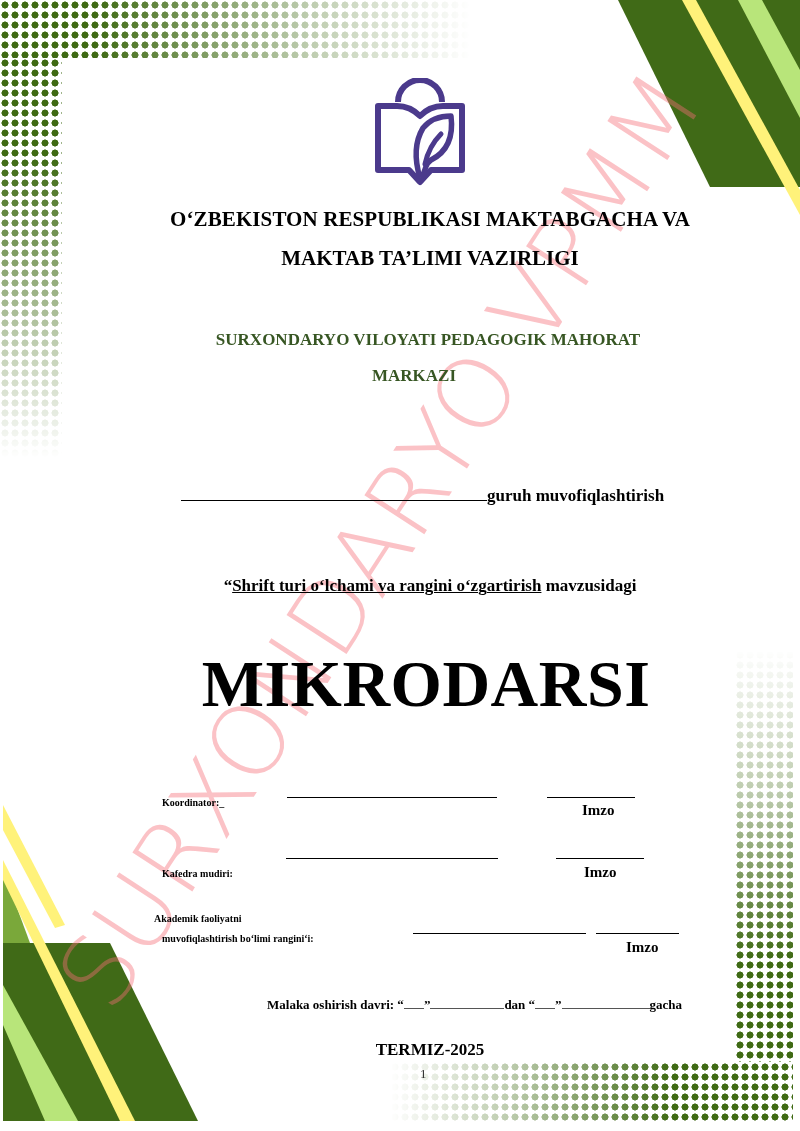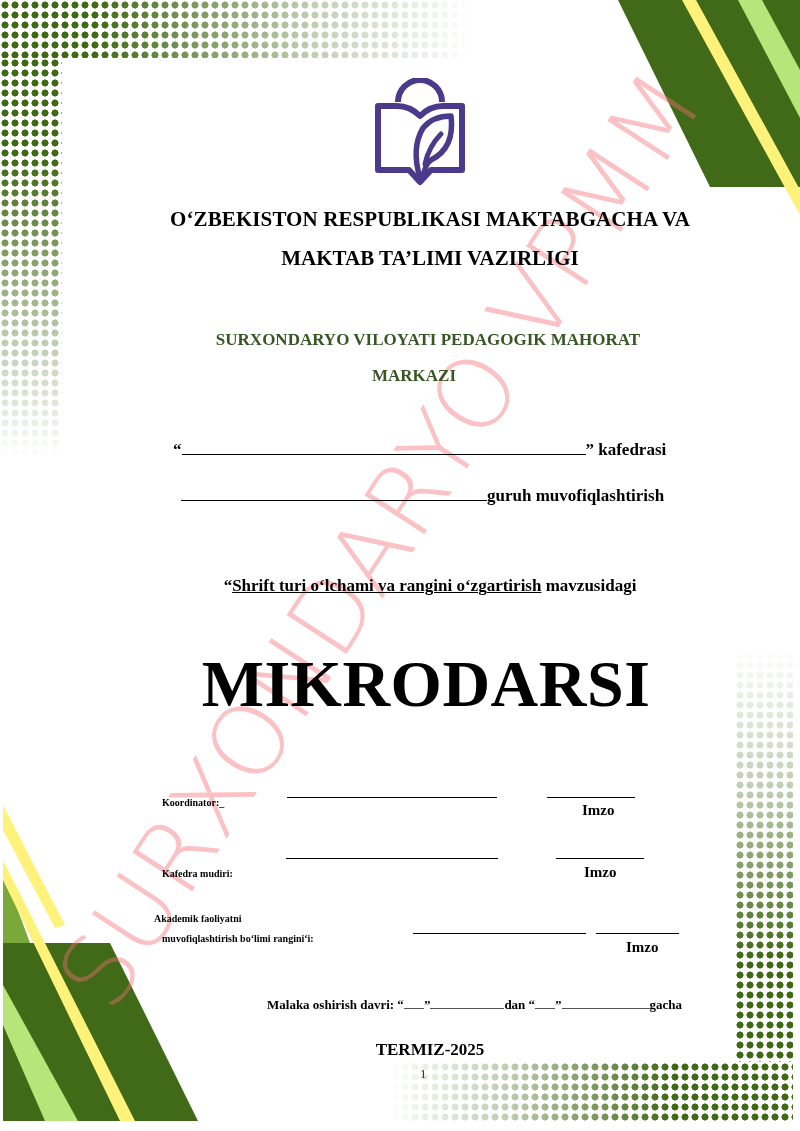--- a/index.html
+++ b/index.html
@@ -75,23 +75,20 @@
     <path d="M47 100 Q38 70 50 50 Q60 38 78 38 Q82 70 58 82 Q52 86 50 100" fill="none" stroke="#4b3a8c" stroke-width="5.5" stroke-linejoin="round"></path>
     <path d="M52 86 Q56 68 68 56" fill="none" stroke="#4b3a8c" stroke-width="5" stroke-linecap="round"></path>
   </svg>
 
   <div class="title-1">O‘ZBEKISTON RESPUBLIKASI MAKTABGACHA VA</div>
   <div class="title-2">MAKTAB TA’LIMI VAZIRLIGI</div>
 
   <div class="center-1">SURXONDARYO  VILOYATI PEDAGOGIK MAHORAT</div>
   <div class="center-2">MARKAZI</div>
 
-  <div class="row" style="left:173px; top:440px;">
-    <span>“</span><span class="line" style="width:404px;"></span><span>” kafedrasi</span>
-  </div>
 
   <div class="row" style="left:181px; top:486px;">
     <span class="line" style="width:306px;"></span><span>guruh muvofiqlashtirish</span>
   </div>
 
   <div class="topic">
     <span>“</span><u>Shrift turi o‘lchami va rangini o‘zgartirish</u><span> mavzusidagi</span>
   </div>
 
   <div class="big-title">MIKRODARSI</div>

